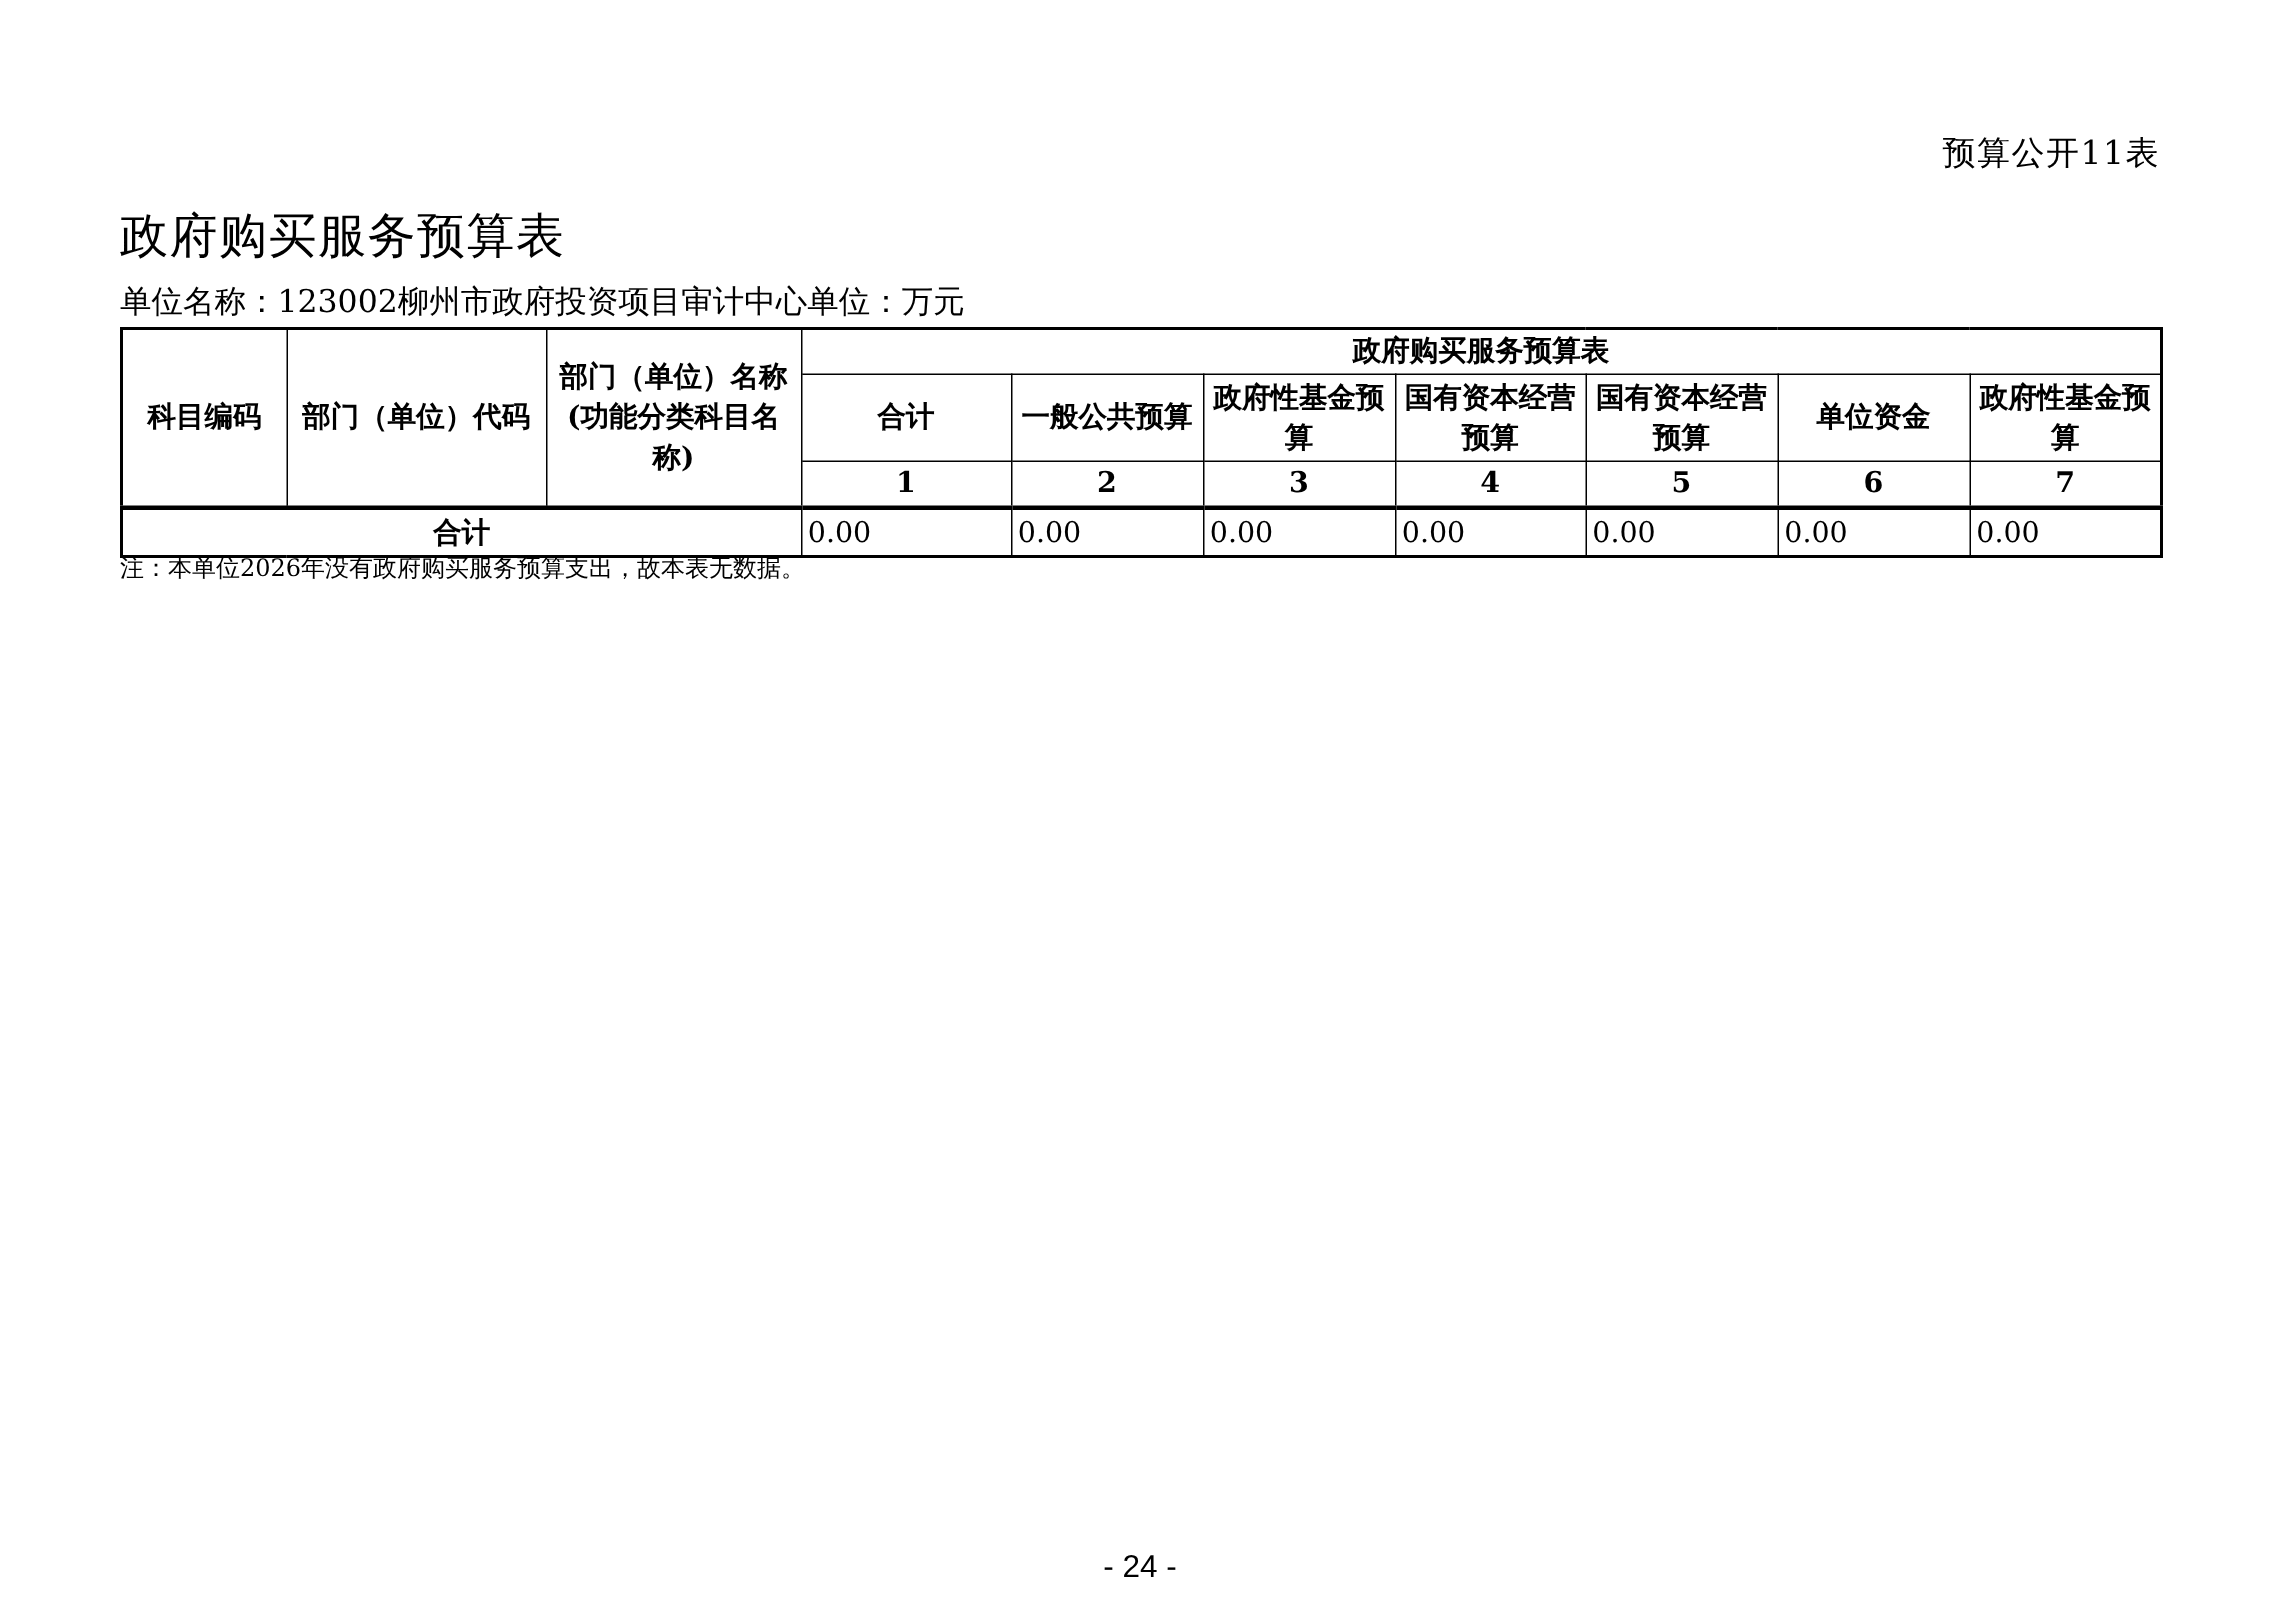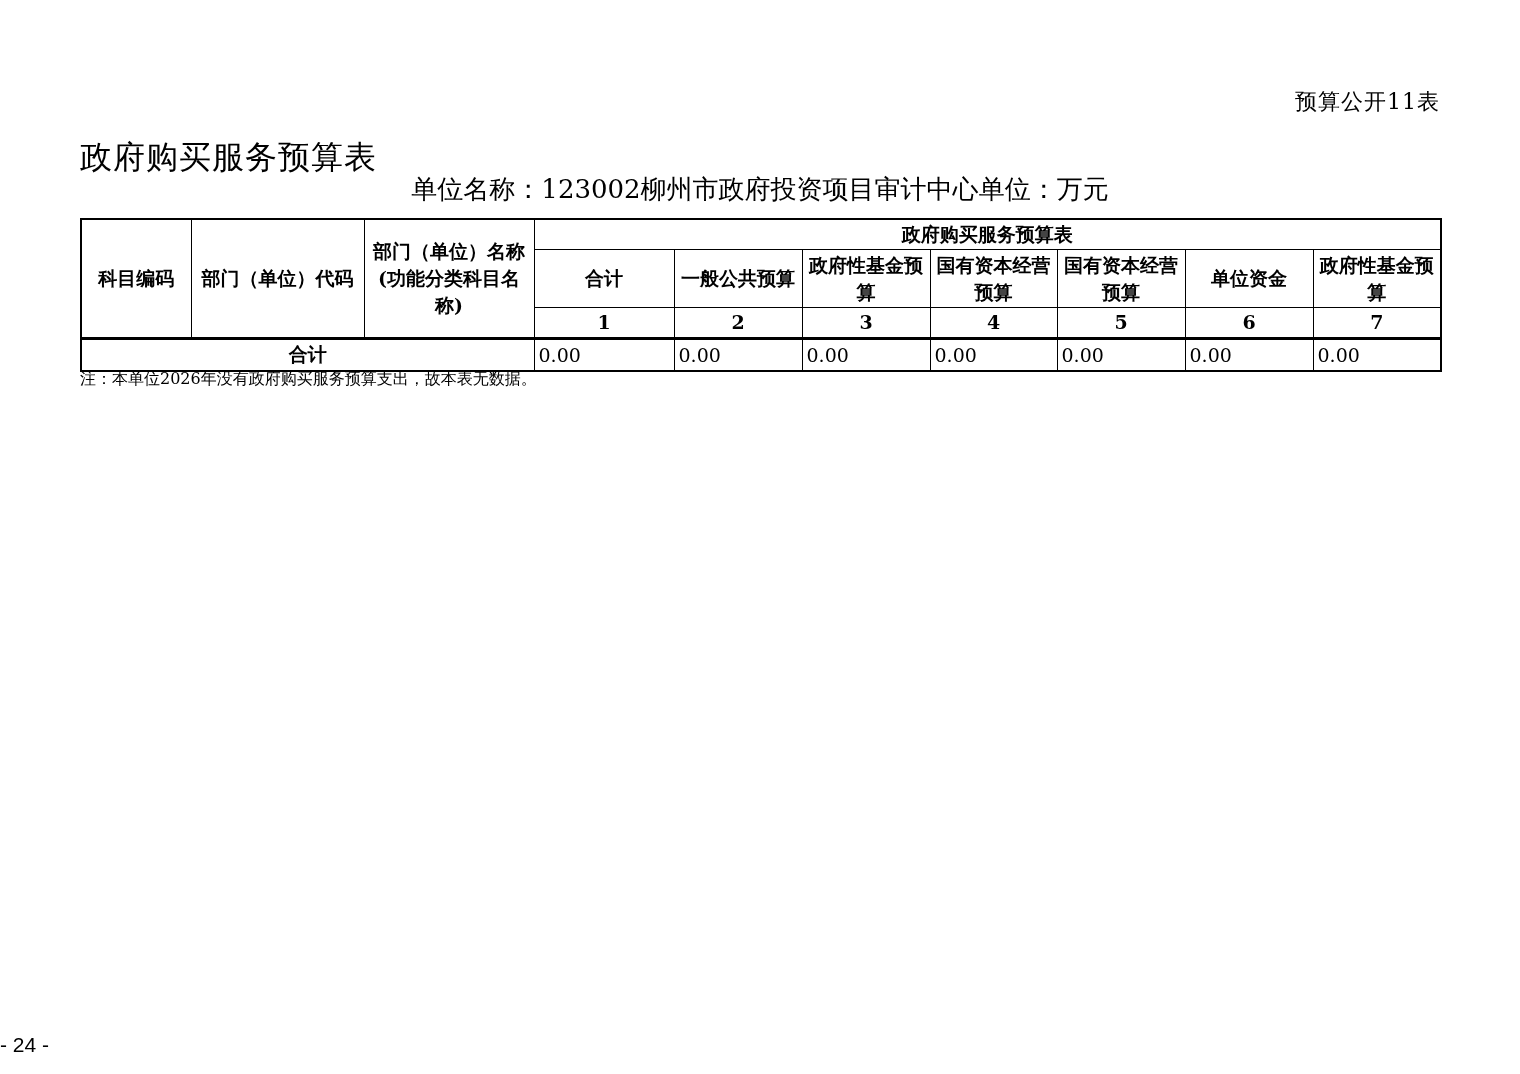--- a/index.html
+++ b/index.html
@@ -14,23 +14,23 @@
   .corner-label {
     position: absolute; top: 87px; right: 80px;
     font-size: 22px; letter-spacing: 1px;
   }
   .doc-title {
     position: absolute; top: 136px; left: 80px; width: 1360px;
     font-size: 32px; font-weight: normal;
     letter-spacing: 1px;
   }
   .meta-line {
-    position: absolute; top: 172px; left: 80px; width: 1360px;
-    display: flex; justify-content: center; align-items: flex-end;
-    font-size: 26px;
+    position: absolute; top: 187px; left: 80px; width: 1360px;
+    display: flex; justify-content: flex-start; align-items: flex-end;
+    font-size: 21px;
   }
   table.budget-table {
     position: absolute; top: 218px; left: 80px;
     width: 1360px; border-collapse: collapse; table-layout: fixed;
     border: 2px solid #000;
   }
   table.budget-table th, table.budget-table td {
     border: 1.5px solid #000;
     font-size: 19px;
     vertical-align: middle;
@@ -48,21 +48,21 @@
     border-top: 3px solid #000;
   }
   td.total-label { font-weight: bold; text-align: center; font-size: 20px; }
   td.value-cell { text-align: left; padding-right: 6px; font-size: 19px; }
   .note-line {
     position: absolute; top: 369px; left: 80px;
     font-size: 16px;
   }
   .page-number {
     position: absolute; top: 1033px; left: 0; width: 1520px;
-    text-align: left; font-size: 21px;
+    text-align: center; font-size: 21px;
     font-family: "Liberation Sans", "DejaVu Sans", sans-serif;
   }
 </style>
 </head>
 <body>
 
 <div class="corner-label">预算公开11表</div>
 
 <div class="doc-title">政府购买服务预算表</div>
 

